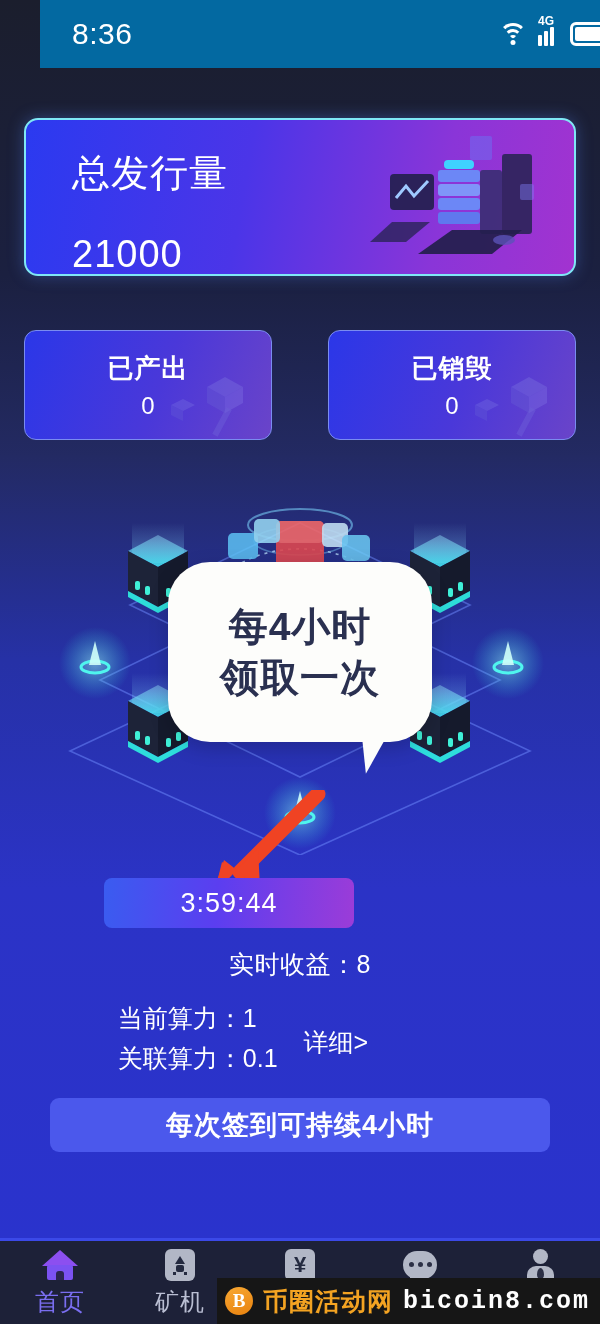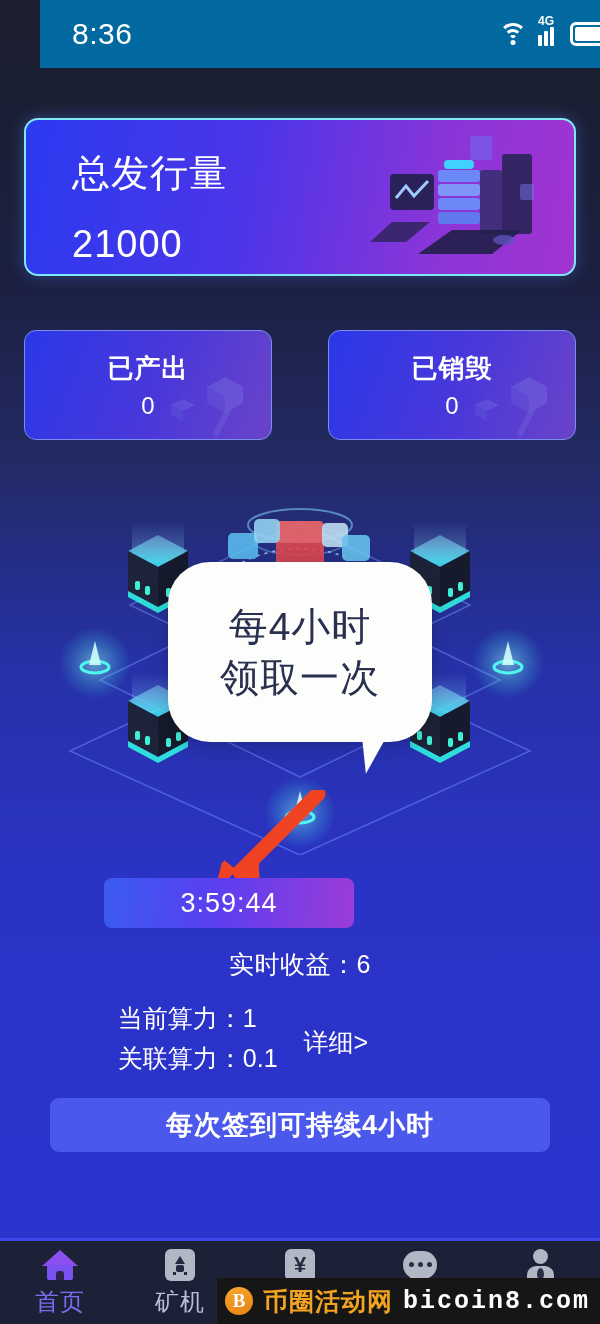--- a/index.html
+++ b/index.html
@@ -64,21 +64,21 @@
   .hero {
     position:absolute; top:118px; left:24px; width:552px; height:158px;
     border-radius:14px; z-index:10;
     background:linear-gradient(100deg,#2b3af0 0%,#4b35e8 40%,#8a35d8 75%,#a233d0 100%);
     border:2px solid #7fe7f5;
     box-shadow:0 0 16px rgba(90,140,255,.35);
     overflow:hidden;
   }
   .hero-txt { position:absolute; left:46px; top:28px; color:#fff; }
   .hero-title { font-size:38px; font-weight:400; letter-spacing:1px; }
-  .hero-val { font-size:38px; font-weight:400; margin-top:24px; letter-spacing:1px; }
+  .hero-val { font-size:38px; font-weight:400; margin-top:34px; letter-spacing:1px; }
   .hero-art { position:absolute; right:22px; top:6px; width:200px; height:150px; }
 
   
   .stats { position:absolute; top:330px; left:24px; width:552px; display:flex; gap:56px; z-index:10; }
   .stat-card {
     width:257px; height:110px; border-radius:12px; position:relative; overflow:hidden;
     background:linear-gradient(110deg,#2b37e8 0%,#4a38d9 55%,#6a44c9 100%);
     border:1px solid #7a8cf0;
     display:flex; flex-direction:column; align-items:center; justify-content:center;
     color:#fff;
@@ -95,21 +95,21 @@
   }
   .illus { position:absolute; top:0px; left:0; width:600px; height:400px; }
 
   
   .bubble {
     position:absolute; top:562px; left:168px; width:264px; height:180px;
     background:#fdfdfb; border-radius:42px; z-index:20;
     display:flex; flex-direction:column; align-items:center; justify-content:center;
     box-shadow:0 6px 20px rgba(0,0,0,.18);
   }
-  .bubble span { color:#2a3050; font-size:39px; font-weight:400; line-height:1.32; letter-spacing:1px;}
+  .bubble span { color:#2a3050; font-size:39px; font-weight:700; line-height:1.32; letter-spacing:1px;}
   .bubble::after {
     content:""; position:absolute; right:34px; bottom:-30px;
     width:0; height:0; border-left:24px solid #fdfdfb;
     border-bottom:34px solid transparent; border-right:10px solid transparent;
     transform:rotate(-6deg);
   }
 
   
   .arrow { position:absolute; left:196px; top:790px; width:130px; height:110px; z-index:19; }
 
@@ -387,21 +387,21 @@
   <svg class="arrow" viewBox="0 0 130 110">
     <path d="M122,4 L44,82" stroke="#f04323" stroke-width="15" stroke-linecap="round" fill="none"></path>
     <polygon points="18,104 56,62 60,96 26,72" fill="#f04323"></polygon>
     <polygon points="16,106 62,58 64,98 28,70" fill="#f04323"></polygon>
   </svg>
 
   <div class="timer-row">
     <div class="timer-btn">3:59:44</div>
   </div>
 
-  <div class="income">实时收益：6</div>
+  <div class="income">实时收益：8</div>
 
   <div class="hash-block">
     <div class="hash-lines">
       <div>当前算力：1</div>
       <div>关联算力：0.1</div>
     </div>
     <div class="detail-link">详细&gt;</div>
   </div>
 
   <div class="cta">每次签到可持续4小时</div>

